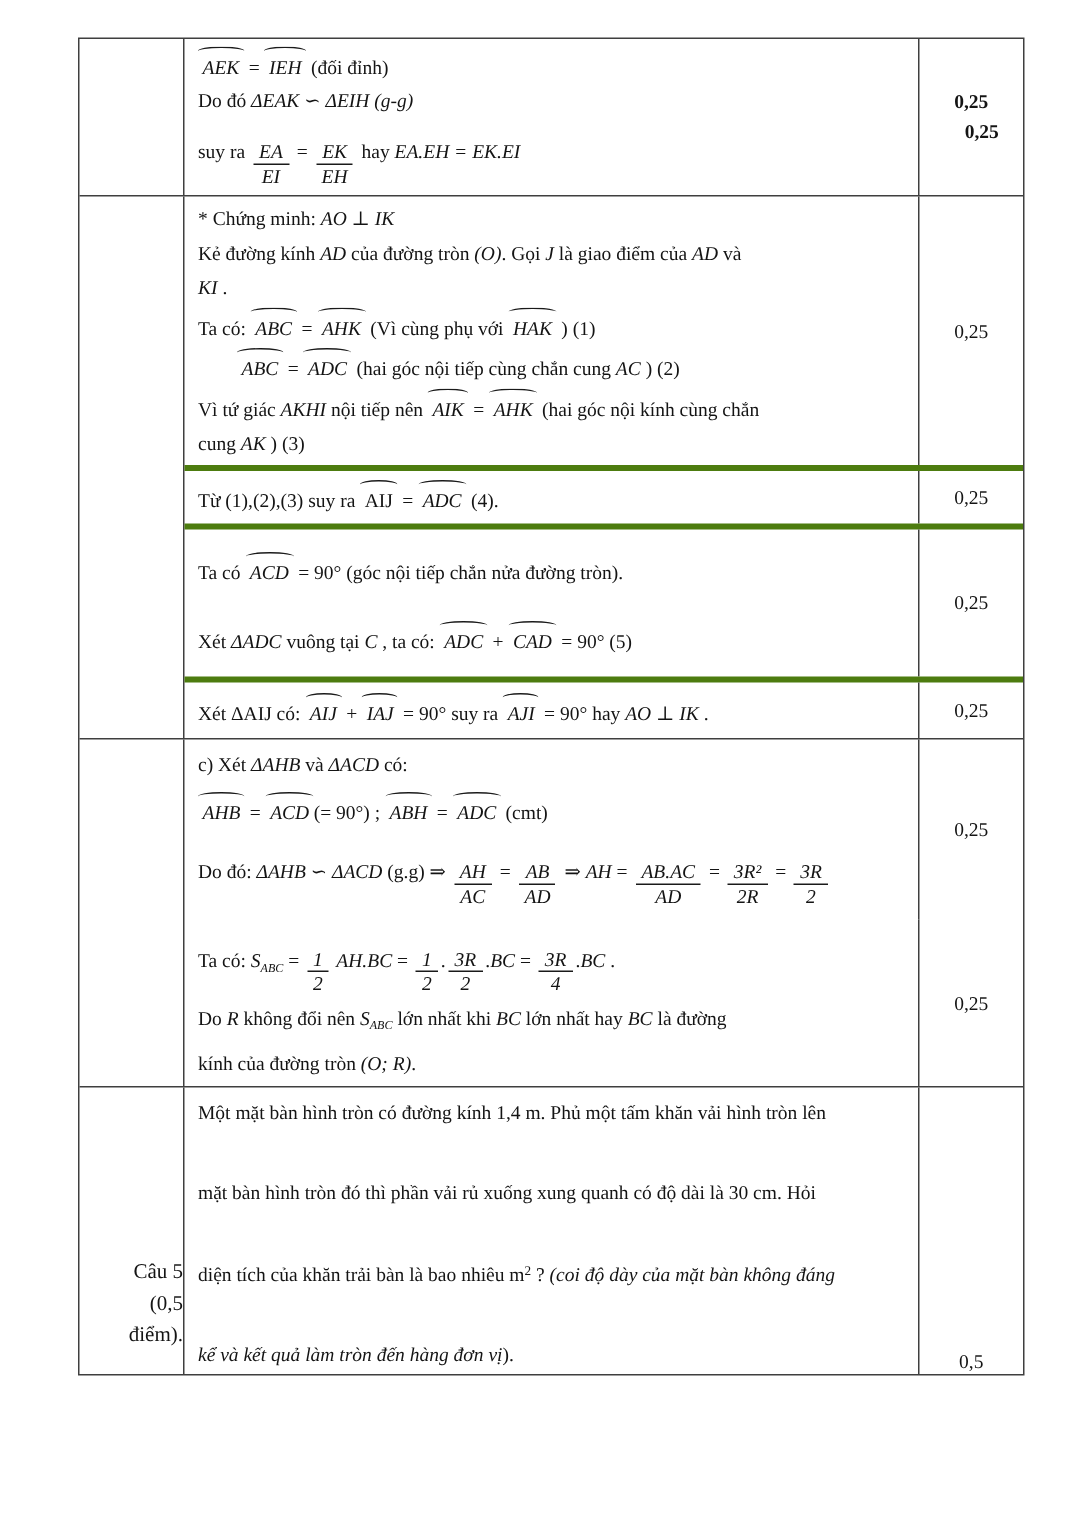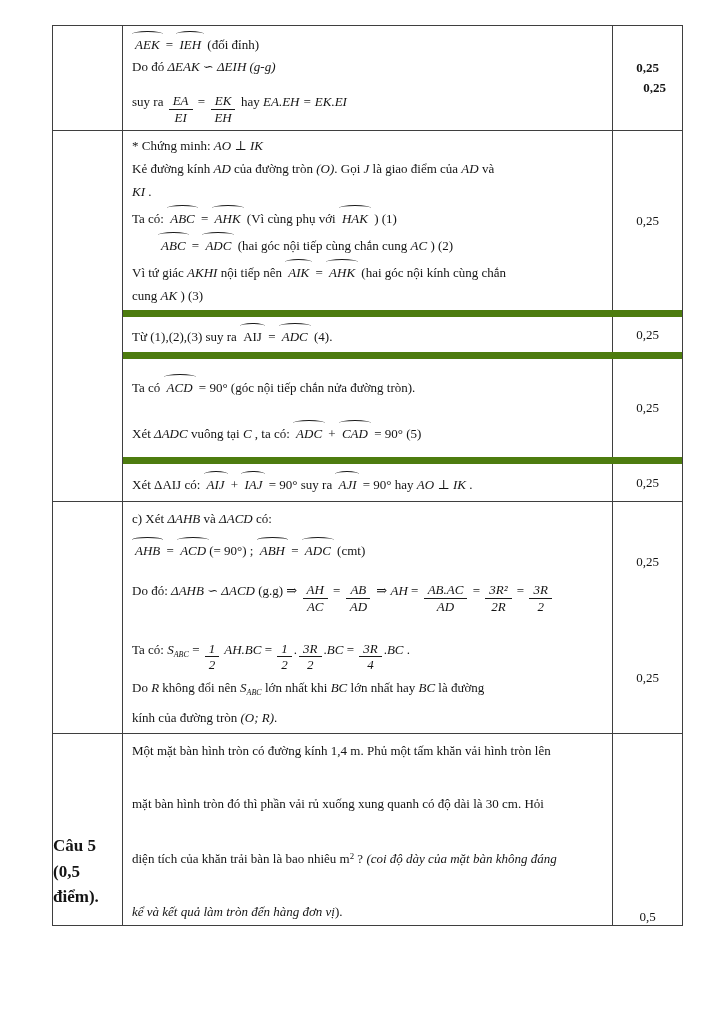--- a/index.html
+++ b/index.html
@@ -10,27 +10,27 @@
   }
   .tbl{
     position:absolute;left:52px;top:25px;width:631px;
     border:1px solid #3f3f3f;box-sizing:border-box;
     display:flex;flex-direction:column;background:#fff;
   }
   .rg{display:flex;}
   .rg + .rg{border-top:1px solid #3f3f3f;}
   .lab{
     width:70px;flex:0 0 70px;border-right:1px solid #3f3f3f;
-    display:flex;flex-direction:column;justify-content:flex-end;align-items:flex-start;
+    display:flex;flex-direction:column;justify-content:flex-end;align-items:flex-end;
     padding-bottom:15px;box-sizing:border-box;
-    font-weight:bold;font-size:17px;line-height:1.5;text-align:center;
+    font-weight:normal;font-size:14px;line-height:1.5;text-align:center;
   }
   .body{flex:1;display:flex;flex-direction:column;min-width:0;}
   .sr{display:flex;flex:1;}
-  .sr.bt{border-top:7px solid #4d7c0f;}
+  .sr.bt{border-top:4px solid #4d7c0f;}
   .ct{
     flex:1;border-right:1px solid #3f3f3f;min-width:0;
     padding:3px 8px 3px 9px;box-sizing:border-box;
     display:flex;flex-direction:column;justify-content:space-around;
     font-size:13px;
   }
   .ct.topalign{justify-content:flex-end;padding-top:6px;row-gap:1px;gap:32px;}
   .ln{line-height:21px;}
   .pt{
     width:69px;flex:0 0 69px;box-sizing:border-box;

